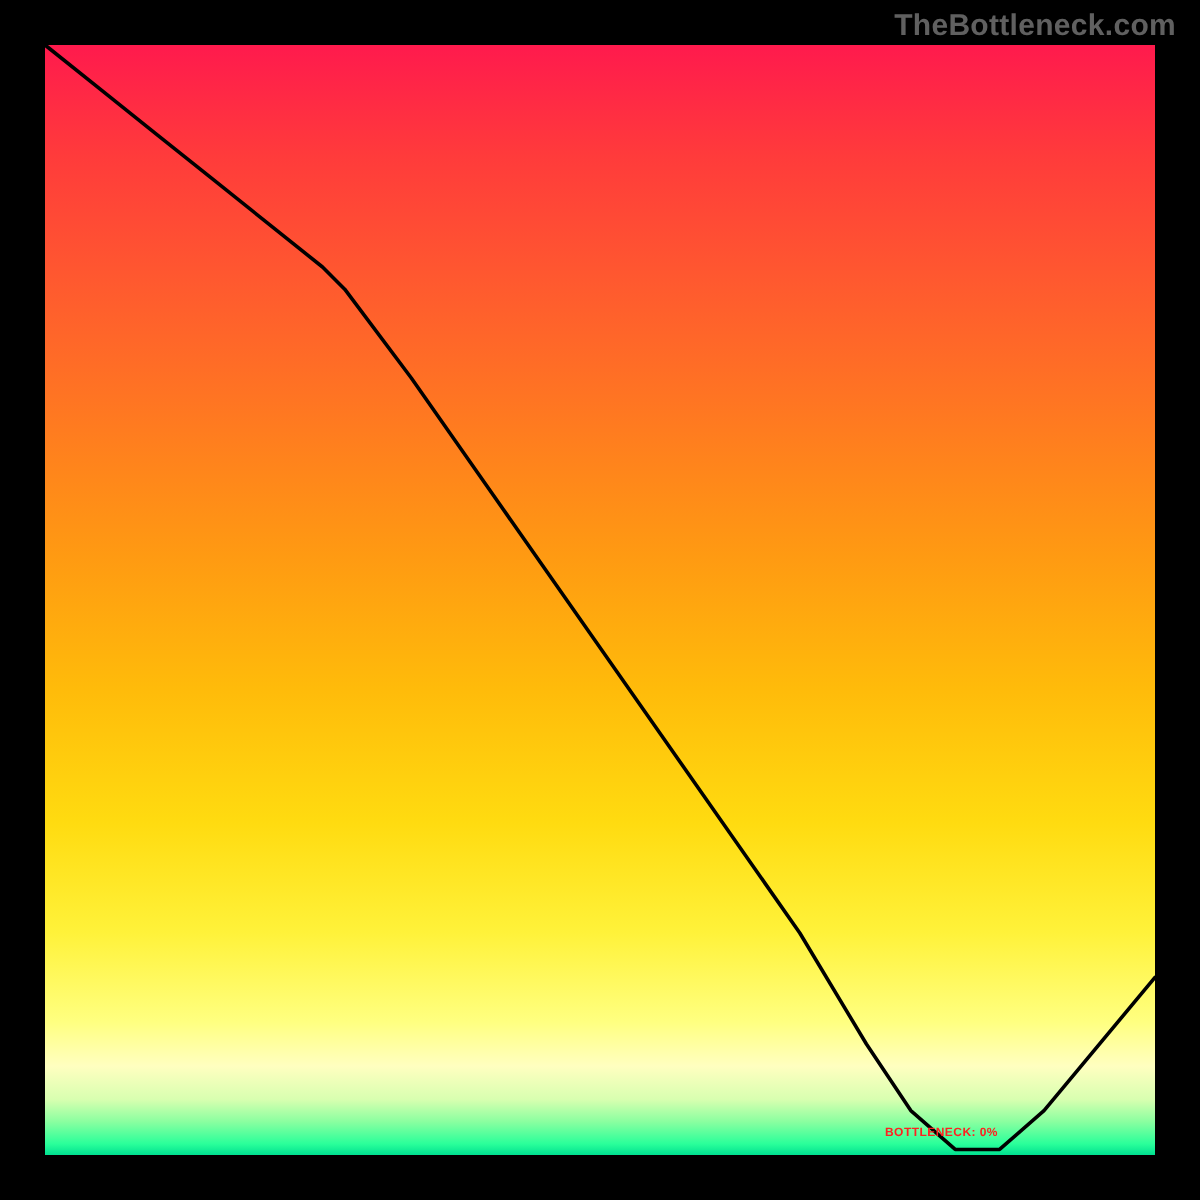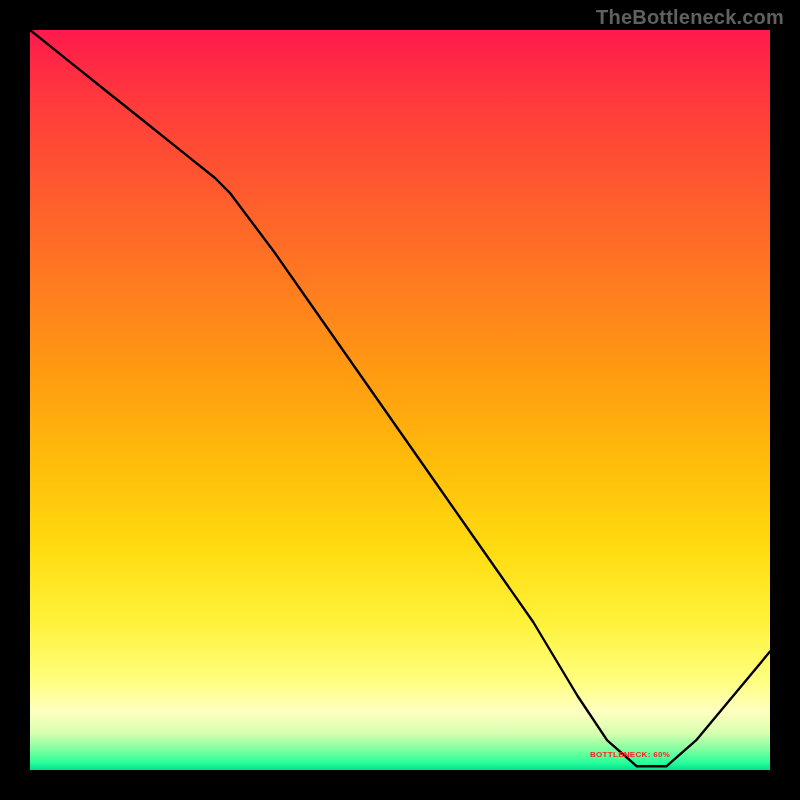--- a/index.html
+++ b/index.html
@@ -65,15 +65,15 @@
 </head>
 <body>
 
 <div class="container">
   <div class="watermark">TheBottleneck.com</div>
 
   <div class="plot-area">
     <svg class="curve" viewBox="0 0 740 740" preserveAspectRatio="none">
       <path class="curve-path" d="M0.00 0.00 L37.00 29.60 L74.00 59.20 L111.00 88.80 L148.00 118.40 L185.00 148.00 L199.80 162.80 L244.20 222.00 L296.00 296.00 L347.80 370.00 L399.60 444.00 L451.40 518.00 L503.20 592.00 L547.60 666.00 L577.20 710.40 L606.80 736.30 L636.40 736.30 L666.00 710.40 L740.00 621.60"></path>
     </svg>
-    <div class="bottleneck-label" style="left:560px; top:720px;">BOTTLENECK: 60%</div>
+    <div class="bottleneck-label" style="left:560px; top:720px;">BOTTLENECK: 0%</div>
   </div>
 </div>
 
 </body></html>

